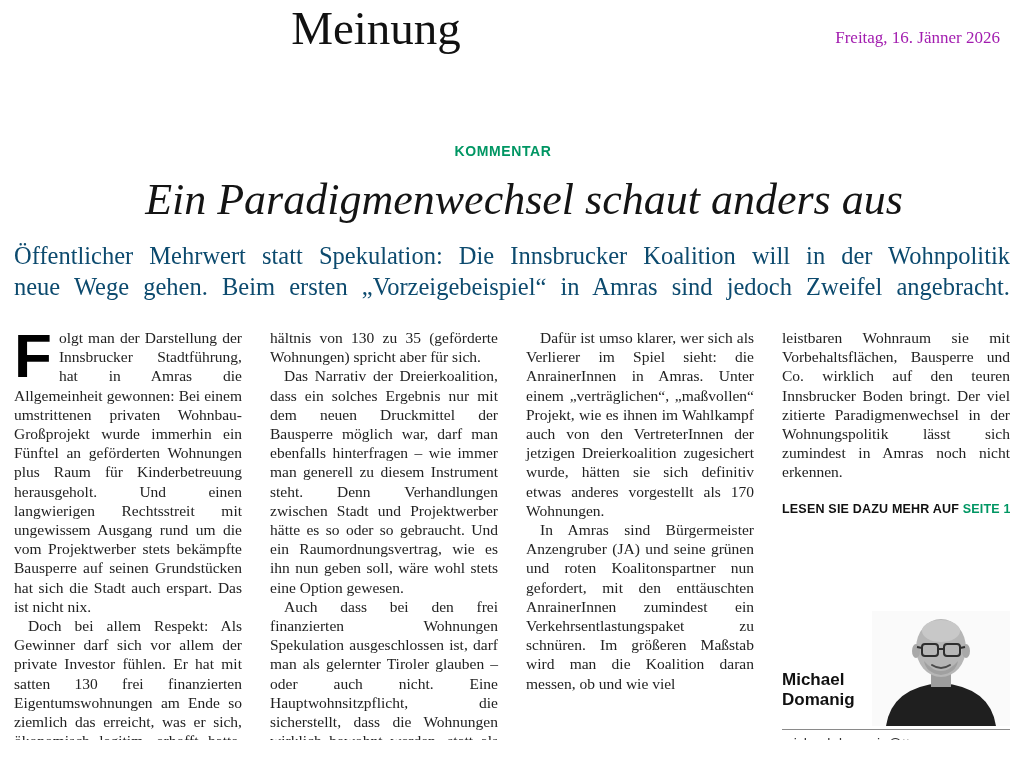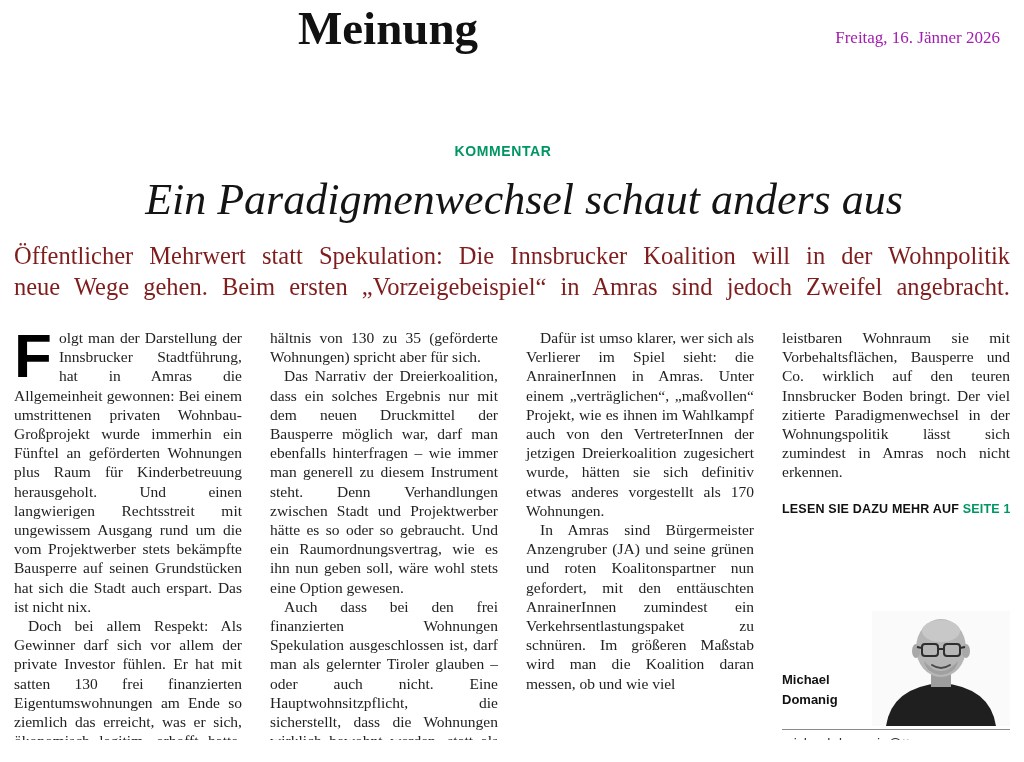--- a/index.html
+++ b/index.html
@@ -9,25 +9,25 @@
     position: relative;
     overflow: hidden;
     font-family: "Liberation Serif", serif;
     color: #1d1d1b;
     -webkit-font-smoothing: antialiased;
   }
 
   
   .masthead-title {
     position: absolute;
-    left: 388px; top: 2px;
+    left: 376px; top: 2px;
     transform: translateX(-50%);
     font-family: "Liberation Serif", serif;
     font-size: 47px; line-height: 52px;
-    font-weight: 700;
+    font-weight: 400;
     color: #111;
     white-space: nowrap;
   }
   .masthead-date {
     position: absolute;
     right: 24px; top: 28px;
     font-size: 17px;
     color: #a21caf;
     white-space: nowrap;
   }
@@ -50,21 +50,21 @@
     font-family: "Liberation Serif", serif;
     font-style: italic;
     font-size: 44px; line-height: 48px;
     color: #141414;
     white-space: nowrap;
   }
   .subheadline {
     position: absolute;
     left: 14px; top: 240px; width: 996px;
     font-size: 24.5px; line-height: 31px;
-    color: #7f1d1d;
+    color: #0c4a6e;
   }
   .subheadline .sub-line {
     text-align: justify;
     text-align-last: justify;
   }
 
   
   .columns {
     position: absolute;
     left: 14px; top: 328px; width: 996px; height: 412px;
@@ -107,21 +107,21 @@
   .author { margin-top: 92px; }
   .author-top {
     display: flex;
     align-items: flex-end;
     justify-content: space-between;
     height: 118px;
   }
   .author-name {
     font-family: "Liberation Sans", sans-serif;
     font-weight: 700;
-    font-size: 13px; line-height: 20px;
+    font-size: 17px; line-height: 20px;
     width: 95px;
     margin-bottom: 16px;
     color: #111;
   }
   .author-photo-box { width: 138px; height: 115px; flex: 0 0 auto; }
   .author-rule {
     border: none;
     border-top: 1px solid #8a8a8a;
     margin: 3px 0 6px 0;
   }

